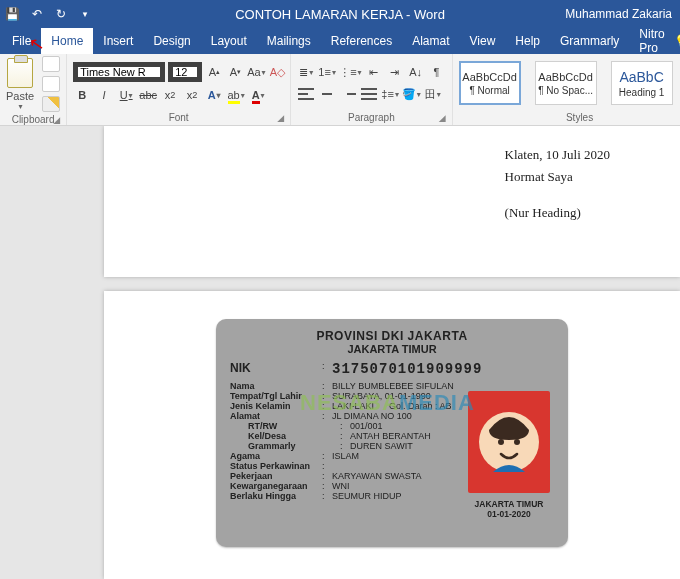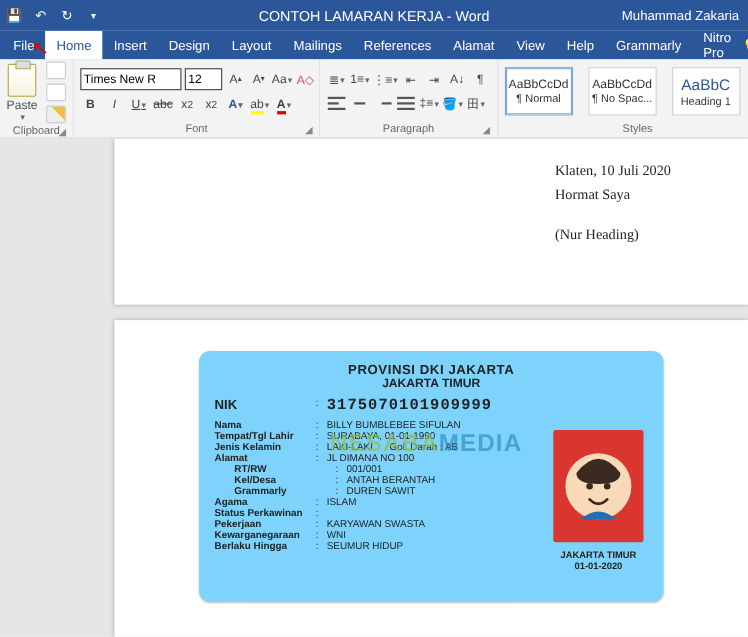--- a/index.html
+++ b/index.html
@@ -20,21 +20,21 @@
   .group-label { text-align: center; font-size: 10px; color: #666; padding: 2px 0; position: relative; }
   .group-label .dialog-launcher { position: absolute; right: 0; bottom: 2px; font-size: 9px; color: #888; }
   .paste-big { display: flex; flex-direction: column; align-items: center; }
   .clipboard-icon { width: 26px; height: 30px; border: 1px solid #b5a642; border-radius: 2px; background: linear-gradient(#fff,#f7f3e0); position: relative; margin-bottom: 2px; }
   .clipboard-icon:before { content:""; position:absolute; top:-4px; left:6px; width:12px; height:6px; border:1px solid #b5a642; border-radius:2px 2px 0 0; background:#ddd; }
   .side-icons { display:flex; flex-direction:column; gap:4px; padding-left:4px; }
   .mini-ico { width:18px; height:16px; border:1px solid #ccc; background:#fff; border-radius:2px; }
   .mini-ico.brush { background: linear-gradient(45deg,#eee 60%,#f0c040 60%); }
   .font-rows { display:flex; flex-direction:column; gap:4px; }
   .font-row1 { display:flex; align-items:center; gap:3px; }
-  select, .combo { height:20px; font-size:11px; border:1px solid #404040; background:#fff; }
+  select, .combo { height:20px; font-size:11px; border:5px solid #404040; background:#fff; }
   .font-name { width:92px; padding:0 2px; }
   .font-size { width:34px; padding:0 2px; }
   .btn { min-width:18px; height:18px; display:inline-flex; align-items:center; justify-content:center; border-radius:2px; color:#444; cursor:pointer; font-size:11px; }
   .font-row2 { display:flex; align-items:center; gap:4px; }
   .bold { font-weight:bold; }
   .italic { font-style:italic; }
   .underline { text-decoration:underline; }
   .strike { text-decoration:line-through; }
   .drop-caret { font-size:8px; margin-left:1px; color:#666; }
   .color-sw { display:inline-block; width:12px; height:3px; }
@@ -51,21 +51,21 @@
   .style-expand { width:14px; display:flex; flex-direction:column; justify-content:space-between; color:#888; font-size:9px; }
   .doc-area { background:#e6e6e6; height:453px; display:flex; justify-content:flex-end; padding-right:0px; overflow:hidden; position:relative; }
   .page { background:#fff; width:576px; box-shadow:0 0 4px rgba(0,0,0,0.25); margin-top:0; }
   .page1 { height:158px; padding:18px 70px 10px 70px; font-family:"Times New Roman",serif; font-size:13px; color:#222; display:flex; justify-content:flex-end; position:relative; }
   .page1-content { text-align:left; }
   .page1-content div { line-height:1.7; }
   .gap { height:14px; }
   .page2 { height:300px; margin-top:14px; padding:28px 40px; display:flex; justify-content:center; }
   .watermark { position:absolute; top:264px; left:300px; font-size:22px; font-weight:700; letter-spacing:1px; color:#8fbf55; opacity:.65; pointer-events:none; }
   .watermark b { color:#2b8ab8; }
-  .ktp { width:422px; height:228px; background:#7dd3fc; border-radius:10px; padding:10px 14px; font-family:Arial,sans-serif; color:#222; font-size:10px; position:relative; box-shadow:0 1px 2px rgba(0,0,0,.25); }
+  .ktp { width:352px; height:228px; background:#a3a3a3; border-radius:10px; padding:10px 14px; font-family:Arial,sans-serif; color:#222; font-size:10px; position:relative; box-shadow:0 1px 2px rgba(0,0,0,.25); }
   .ktp h1 { font-size:12px; font-weight:bold; text-align:center; letter-spacing:.5px; }
   .ktp h2 { font-size:11px; font-weight:bold; text-align:center; margin-bottom:6px; }
   .ktp-row { display:flex; }
   .ktp-label { width:92px; font-size:9px; font-weight:bold; }
   .ktp-colon { width:10px; font-size:9px; }
   .ktp-val { font-size:9px; flex:1; }
   .ktp .nik-row { margin:4px 0 4px 0; }
   .ktp .nik-row .ktp-label { font-size:12px; font-weight:bold; }
   .ktp .nik-row .ktp-val { font-family:"Courier New",monospace; font-size:14px; font-weight:bold; letter-spacing:1px; }
   .sub { padding-left:18px; }

